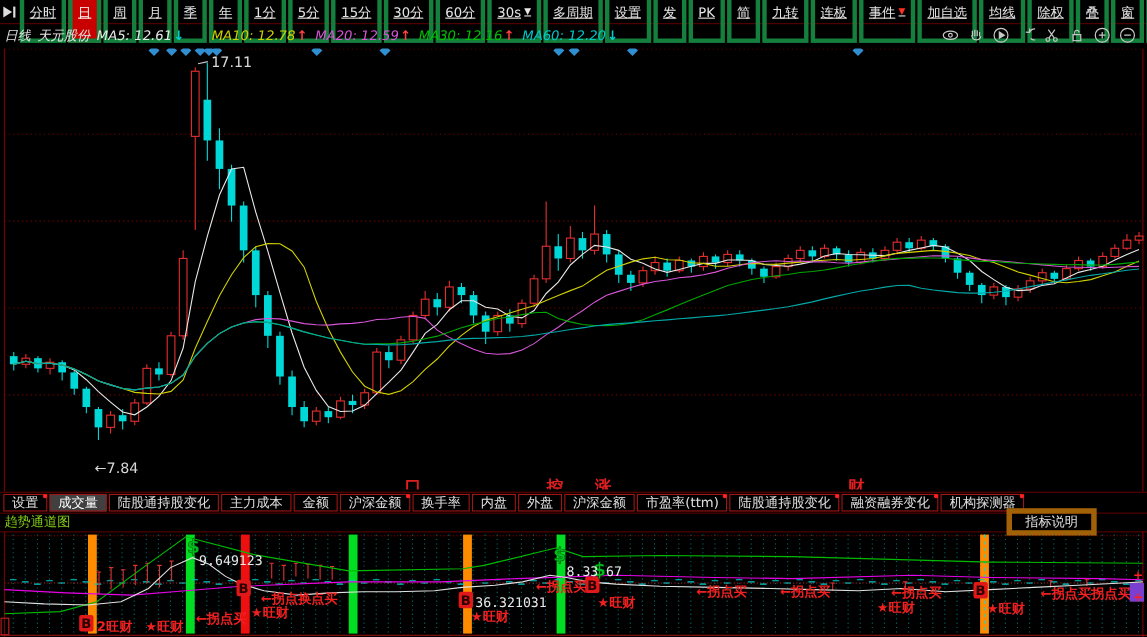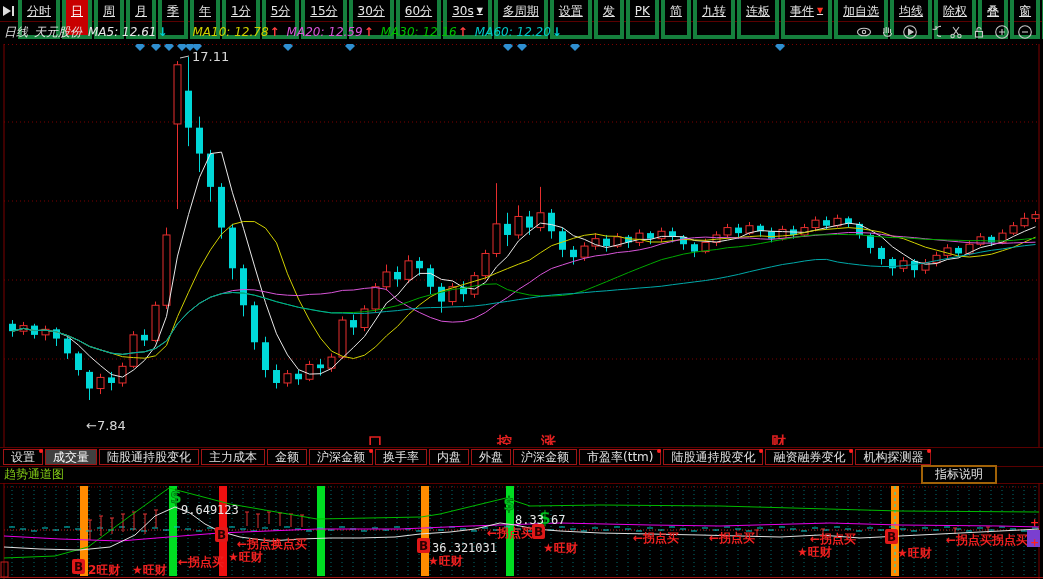--- a/index.html
+++ b/index.html
@@ -30,21 +30,21 @@
   #marquee span{position:absolute;top:0;}
   
   #tabs{top:447px;height:18px;gap:2px;padding-left:3px;border-top:1px solid #5a0000;border-bottom:1px solid #5a0000;}
   .tab{position:relative;height:14px;line-height:14px;padding:0 7px;border:1px solid #a01515;
        color:#e0e0e0;font-size:12px;cursor:pointer;white-space:nowrap;}
   .tab.sel{background:#404040;color:#fff;}
   .dot{position:absolute;top:-1px;right:-1px;width:4px;height:4px;background:#ff2020;border-radius:50%;}
   
   #ind{top:465px;height:18px;padding-left:4px;font-size:12px;border-bottom:1px solid #5a0000;}
   #ind .seg{margin-right:5px;white-space:nowrap;}
-  #ind-btn{margin-left:auto;margin-right:46px;border:2px solid #a16207;color:#e0e0e0;
+  #ind-btn{margin-left:auto;margin-right:46px;border:5px solid #a16207;color:#e0e0e0;
            padding:0 12px;height:15px;line-height:15px;font-size:12px;cursor:pointer;}
 </style>
 </head>
 <body>
 
 <div id="app">
   <div id="r1" class="row">
     <span class="mini-icon">
       <svg width="14" height="12" viewBox="0 0 14 12">
           <path d="M1 1 L9 6 L1 11 Z" fill="#ddd"></path>

